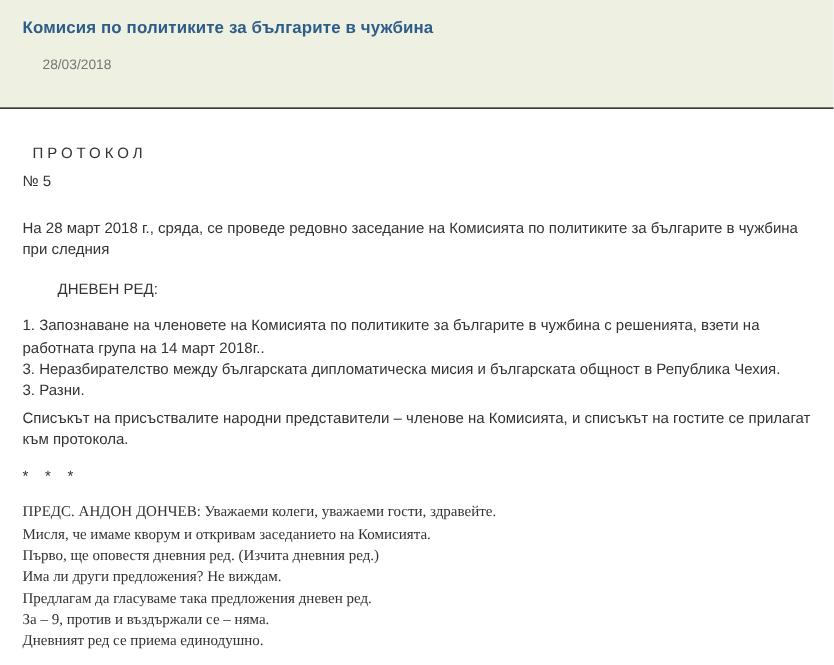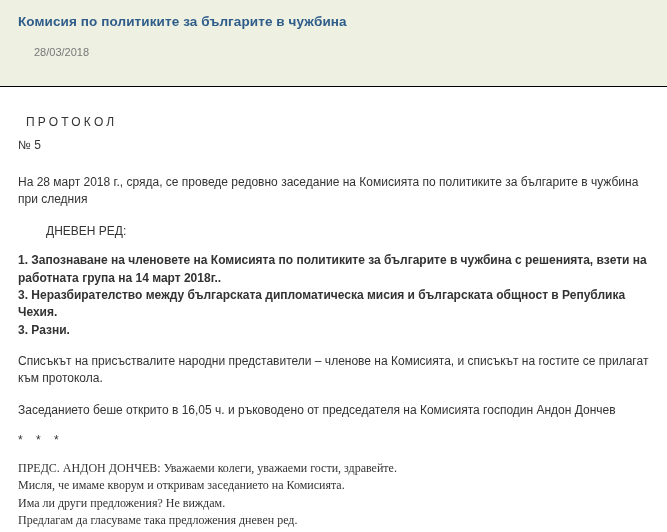--- a/index.html
+++ b/index.html
@@ -66,22 +66,21 @@
     margin-bottom: 12px;
     margin-left: 28px;
   }
   .list-line {
     font-size: 12px;
     line-height: 1.45;
     color: #333333;
     margin: 0;
   }
   .list-block {
-    margin: 0 0 14px 0;
-    font-weight: bold;
+    margin: 0 0 4px 0;
   }
   .stars {
     font-size: 12px;
     letter-spacing: 5px;
     color: #333333;
     margin: 0 0 13px 0;
   }
   .speech-line {
     font-size: 12px;
     line-height: 1.43;
@@ -113,27 +112,27 @@
     <p class="para tight">ДНЕВЕН РЕД:</p>
 
     <div class="list-block">
       <div class="list-line">1. Запознаване на членовете на Комисията по политиките за българите в чужбина с решенията, взети на работната група на 14 март 2018г..</div>
       <div class="list-line">3. Неразбирателство между българската дипломатическа мисия и българската общност в Република Чехия.</div>
       <div class="list-line">3. Разни.</div>
     </div>
 
     <p class="para">Списъкът на присъствалите народни представители – членове на Комисията, и списъкът на гостите се прилагат към протокола.</p>
 
-    <p class="para">Заседанието беше открито в 16,05 ч. и ръководено от председателя на Комисията господин Андон Дончев</p>
 
     <div class="stars">* * *</div>
 
     <div class="speech-block">
       <div class="speech-line">ПРЕДС. АНДОН ДОНЧЕВ: Уважаеми колеги, уважаеми гости, здравейте.</div>
       <div class="speech-line">Мисля, че имаме кворум и откривам заседанието на Комисията.</div>
+      <div class="speech-line">Първо, ще оповестя дневния ред. (Изчита дневния ред.)</div>
       <div class="speech-line">Има ли други предложения? Не виждам.</div>
       <div class="speech-line">Предлагам да гласуваме така предложения дневен ред.</div>
       <div class="speech-line">За – 9, против и въздържали се – няма.</div>
       <div class="speech-line">Дневният ред се приема единодушно.</div>
     </div>
 
   </div>
 </div>
 
 </body></html>

